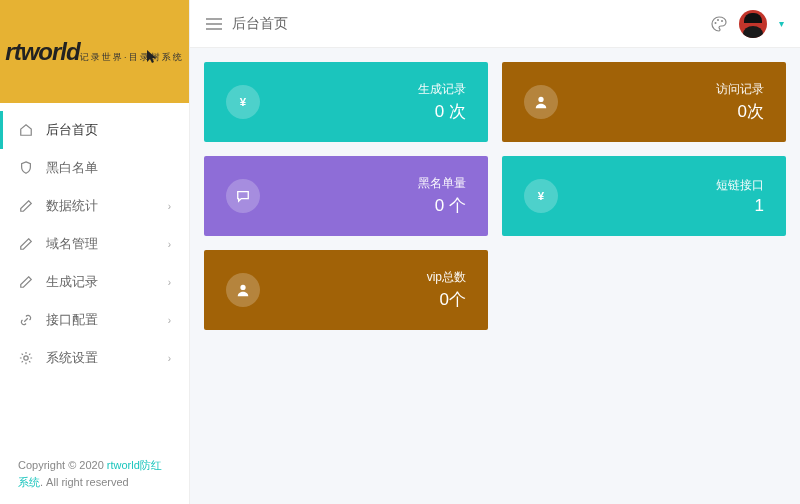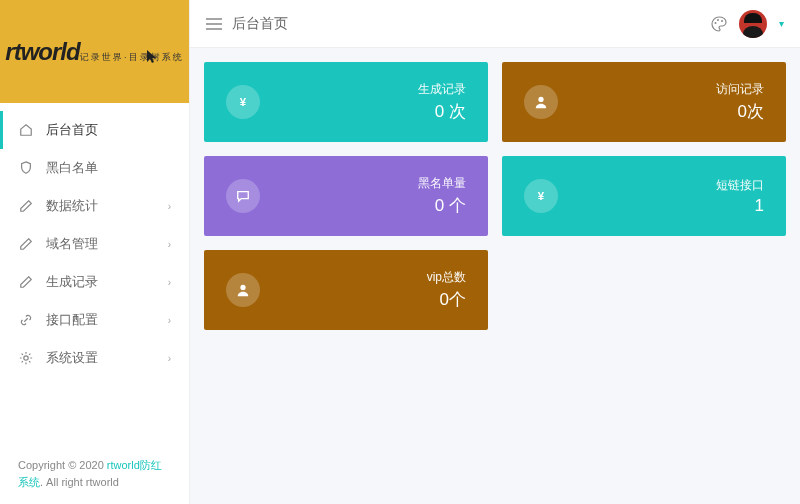--- a/index.html
+++ b/index.html
@@ -108,21 +108,21 @@
           <svg width="14" height="14" viewBox="0 0 16 16" fill="none" stroke="#888" stroke-width="1.4">
             <circle cx="8" cy="8" r="2.5"></circle>
             <path d="M8 1v2M8 13v2M1 8h2M13 8h2M3 3l1.5 1.5M11.5 11.5L13 13M3 13l1.5-1.5M11.5 4.5L13 3"></path>
           </svg>
         </span>
         <span>系统设置</span>
         <span class="chev">›</span>
       </div>
     </div>
   <div class="footer">
-    <span>Copyright © 2020 </span><a>rtworld防红系统</a><span>. All right rtworld</span>
+    <span>Copyright © 2020 </span><a>rtworld防红系统</a><span>. All right reserved</span>
   </div>
 </div>
 
 <div class="main">
   <div class="topbar">
     <span class="menu-toggle">
       <svg width="16" height="12" viewBox="0 0 16 12">
           <path d="M0 1h16M0 6h16M0 11h16" stroke="#888" stroke-width="1.5"></path>
         </svg>
     </span>

